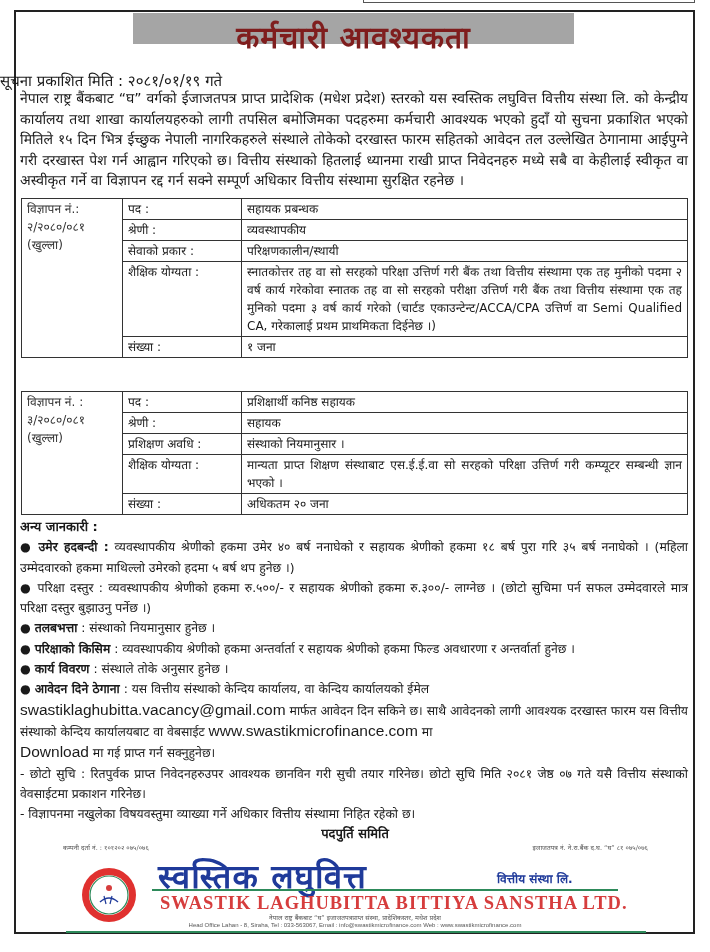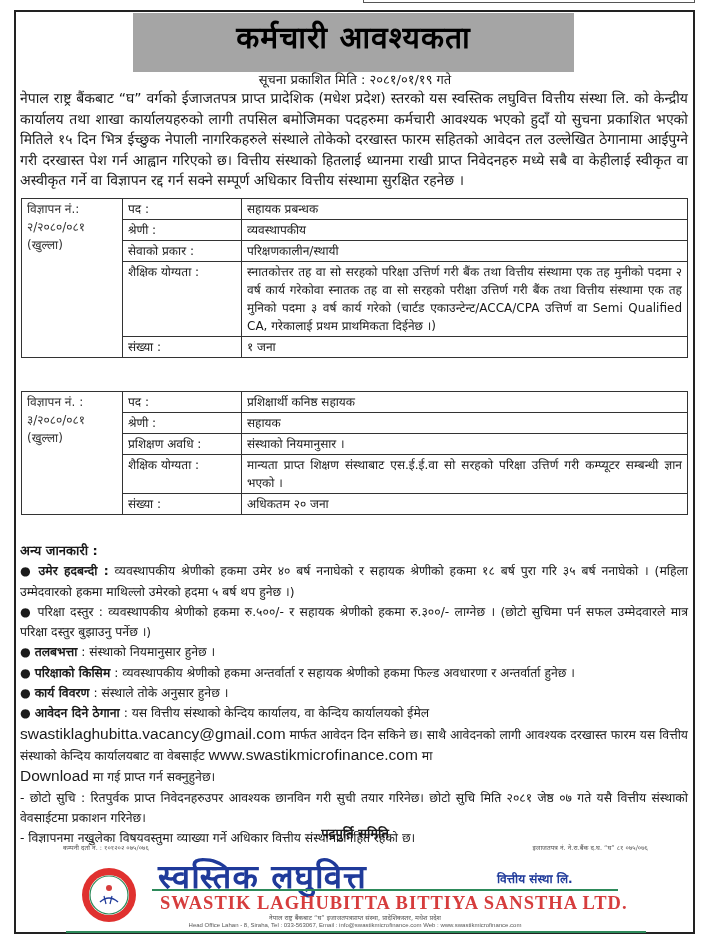--- a/index.html
+++ b/index.html
@@ -2,37 +2,37 @@
 <html><head>
   <meta charset="utf-8">
   <style>
     html, body { margin: 0; padding: 0; background: #ffffff; }
     body { width: 710px; height: 952px; position: relative; overflow: hidden;
            font-family: "DejaVu Sans", sans-serif; color: #1a1a1a; }
     .top-box { position: absolute; left: 363px; top: -2px; width: 330px; height: 4px;
                border: 1px solid #555; border-top: none; }
     .frame { position: absolute; left: 14px; top: 10px; width: 681px; height: 924px;
              border: 2px solid #222; box-sizing: border-box; }
-    .headline { position: absolute; left: 133px; top: 13px; width: 441px; height: 59px;
-                background: #a5a5a5; color: #000000; text-align: center;
+    .headline { position: absolute; left: 133px; top: 13px; width: 441px; height: 31px;
+                background: #a5a5a5; color: #7f1d1d; text-align: center;
                 font-size: 30px; line-height: 49px; font-weight: bold; letter-spacing: 1px; }
-    .pubdate { position: absolute; left: 0; width: 100%; top: 70px; text-align: center;
-               font-size: 13px; }
+    .pubdate { position: absolute; left: 0; width: 100%; top: 70px; 
+               font-size: 15px; }
     .intro { position: absolute; left: 20px; top: 88px; width: 668px; font-size: 14px;
              line-height: 20.6px; text-align: justify; }
     table.vac { position: absolute; left: 21px; border-collapse: collapse; font-size: 12px; width: 667px; }
     table.vac td { border: 1px solid #333; padding: 1px 5px; vertical-align: top; line-height: 18px; }
     td.adno { width: 90px; color: #333; line-height: 19px; }
     td.lbl { width: 108px; }
     td.val { text-align: justify; }
     td.long { line-height: 19.5px; padding-top: 2px; padding-bottom: 18px; }
     #vac1 { top: 198px; border-radius: 6px; }
     #vac2 { top: 391px; }
     .other { position: absolute; left: 20px; top: 517px; width: 668px; font-size: 12.3px;
-             line-height: 20.3px; text-align: justify; margin-top: 24px; }
+             line-height: 20.3px; text-align: justify; }
     .other .hd { font-weight: bold; font-size: 13px; }
     .bullet b { font-weight: bold; }
     .latin { font-family: "Liberation Sans", sans-serif; font-size: 15.5px; }
     .committee { position: absolute; left: 0; width: 100%; top: 824px; text-align: center;
                  font-weight: bold; font-size: 13px; }
     .regrow { position: absolute; left: 63px; top: 843px; width: 585px; font-size: 6.5px; color: #555;
               display: flex; justify-content: space-between; }
     .logo { position: absolute; left: 80px; top: 866px; width: 58px; height: 58px; }
     .brand-np { position: absolute; left: 158px; top: 853px; font-size: 33px; color: #1f3a9a;
                 font-weight: bold; letter-spacing: 1px; font-family: "DejaVu Serif", serif; }

